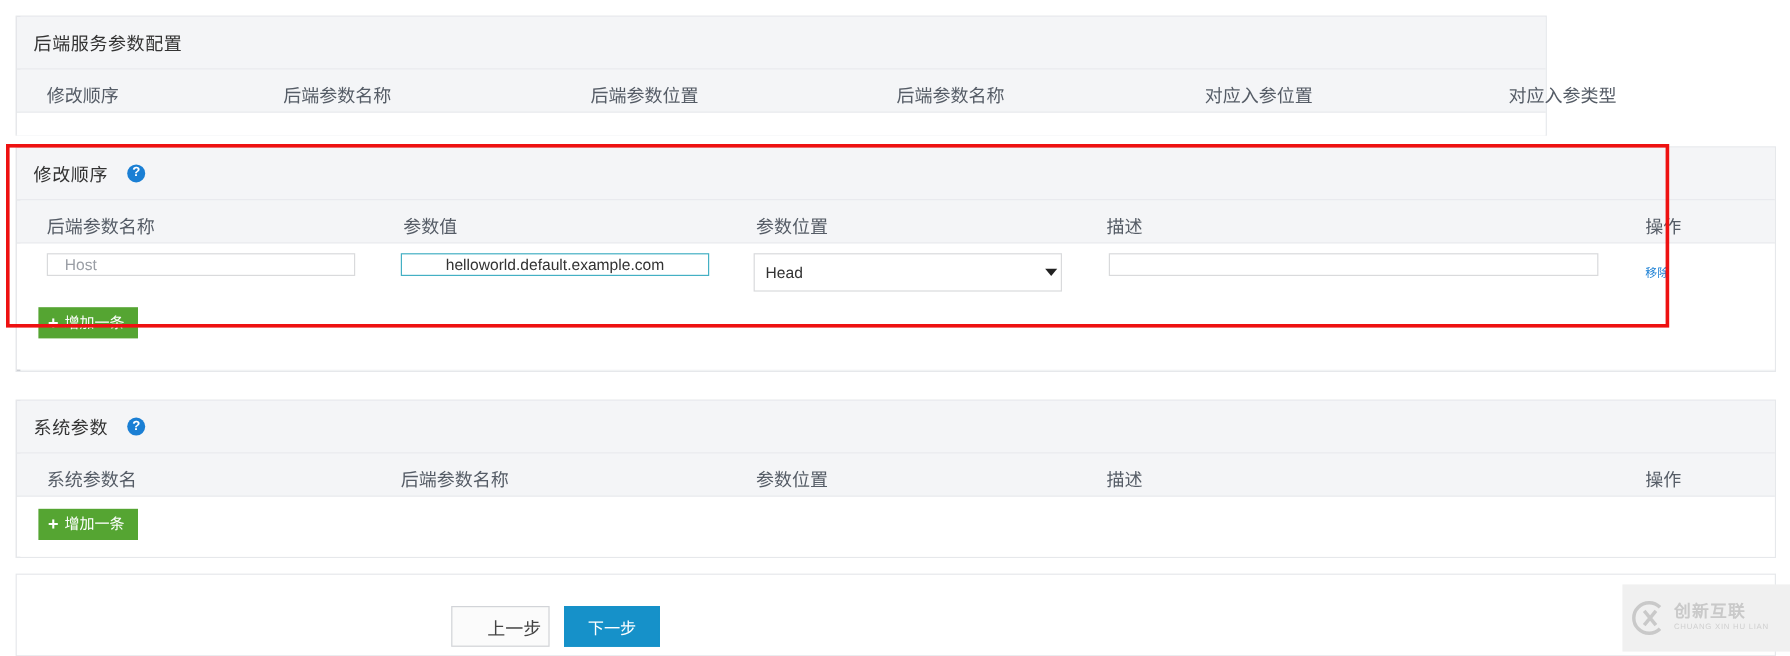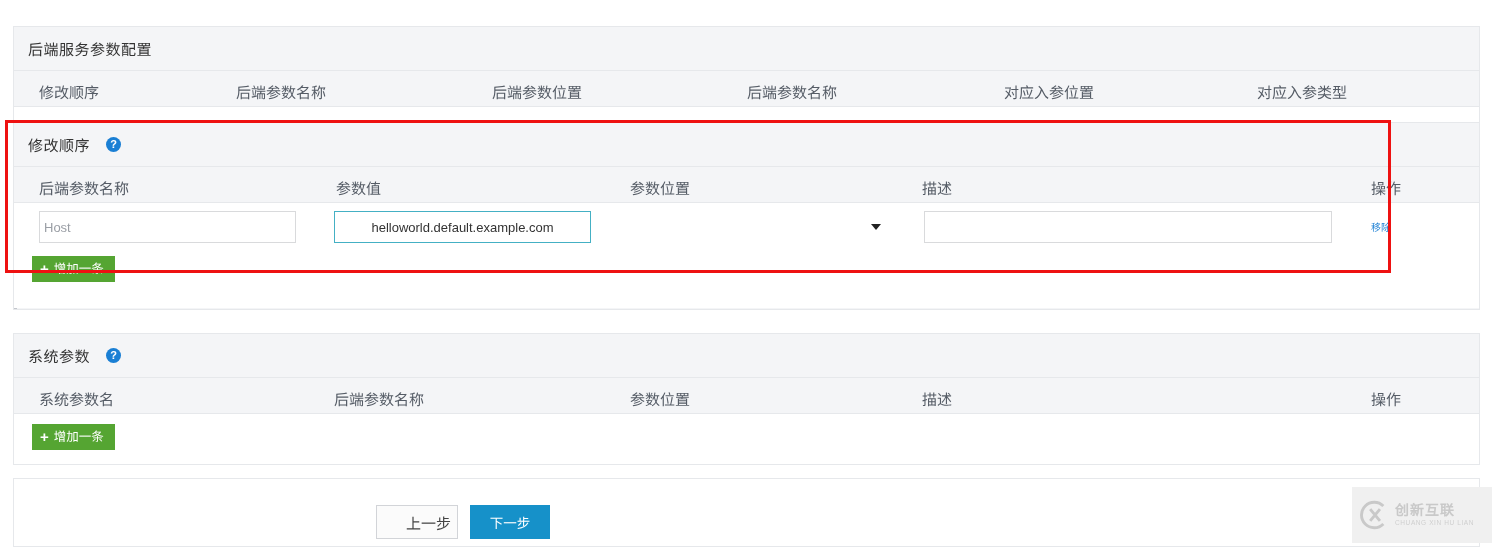--- a/index.html
+++ b/index.html
@@ -88,28 +88,28 @@
   }
 
   .body-row {
     position: relative;
     background: #ffffff;
   }
 
   
   .txt {
     position: absolute;
-    height: 32px;
+    height: 19px;
     box-sizing: border-box;
     border: 1px solid #d9dadc;
     background: #ffffff;
     font-family: "Liberation Sans", "DejaVu Sans", sans-serif;
     font-size: 13px;
     color: #333333;
-    padding: 0 4px;
+    padding: 0 14px;
     outline: none;
     border-radius: 0;
   }
   .txt::placeholder { color: #9a9ea5; }
   .txt.focused {
     border: 1px solid #44b0c4;
   }
   .sel {
     position: absolute;
     height: 32px;
@@ -243,21 +243,21 @@
     letter-spacing: .6px;
     margin-top: 3px;
     font-family: "Liberation Sans", sans-serif;
   }
 </style>
 </head>
 <body>
 
 <div class="page">
 
-  <div class="panel" style="left:13px; top:26px; width:1467px; height:100px;">
+  <div class="panel" style="left:13px; top:13px; width:1276px; height:100px;">
     <div class="panel-accent"></div>
 
     <div class="panel-title-bar">
       <div class="panel-title">后端服务参数配置</div>
     </div>
 
     <div class="col-head-row">
       <div class="col-head" style="left:25px;">修改顺序</div>
       <div class="col-head" style="left:222px;">后端参数名称</div>
       <div class="col-head" style="left:478px;">后端参数位置</div>
@@ -283,20 +283,21 @@
       <div class="col-head" style="left:616px;">参数位置</div>
       <div class="col-head" style="left:908px;">描述</div>
       <div class="col-head" style="left:1357px;">操作</div>
     </div>
 
     <div class="body-row" style="height:47px;">
       <input class="txt" type="text" style="left: 25px; top: 8px; width: 257px;" placeholder="Host">
 
       <input class="txt focused" type="text" style="left: 320px; top: 8px; width: 257px; text-align: center;" placeholder="" value="helloworld.default.example.com">
 
+      <select class="sel" style="left:614px; top:8px; width:257px;"><option value="Head">Head</option><option value="Query">Query</option><option value="Path">Path</option></select>
       <span class="sel-arrow" style="left:857px; top:21px;"></span>
 
       <input class="txt" type="text" style="left: 910px; top: 8px; width: 408px;" placeholder="">
 
       <a class="link-remove" style="left:1357px; top:16px;">移除</a>
     </div>
 
     <div class="body-row" style="height:58px;">
       <button class="btn-add" style="left:18px; top:6px;">
         <span class="plus">+</span><span>增加一条</span>

